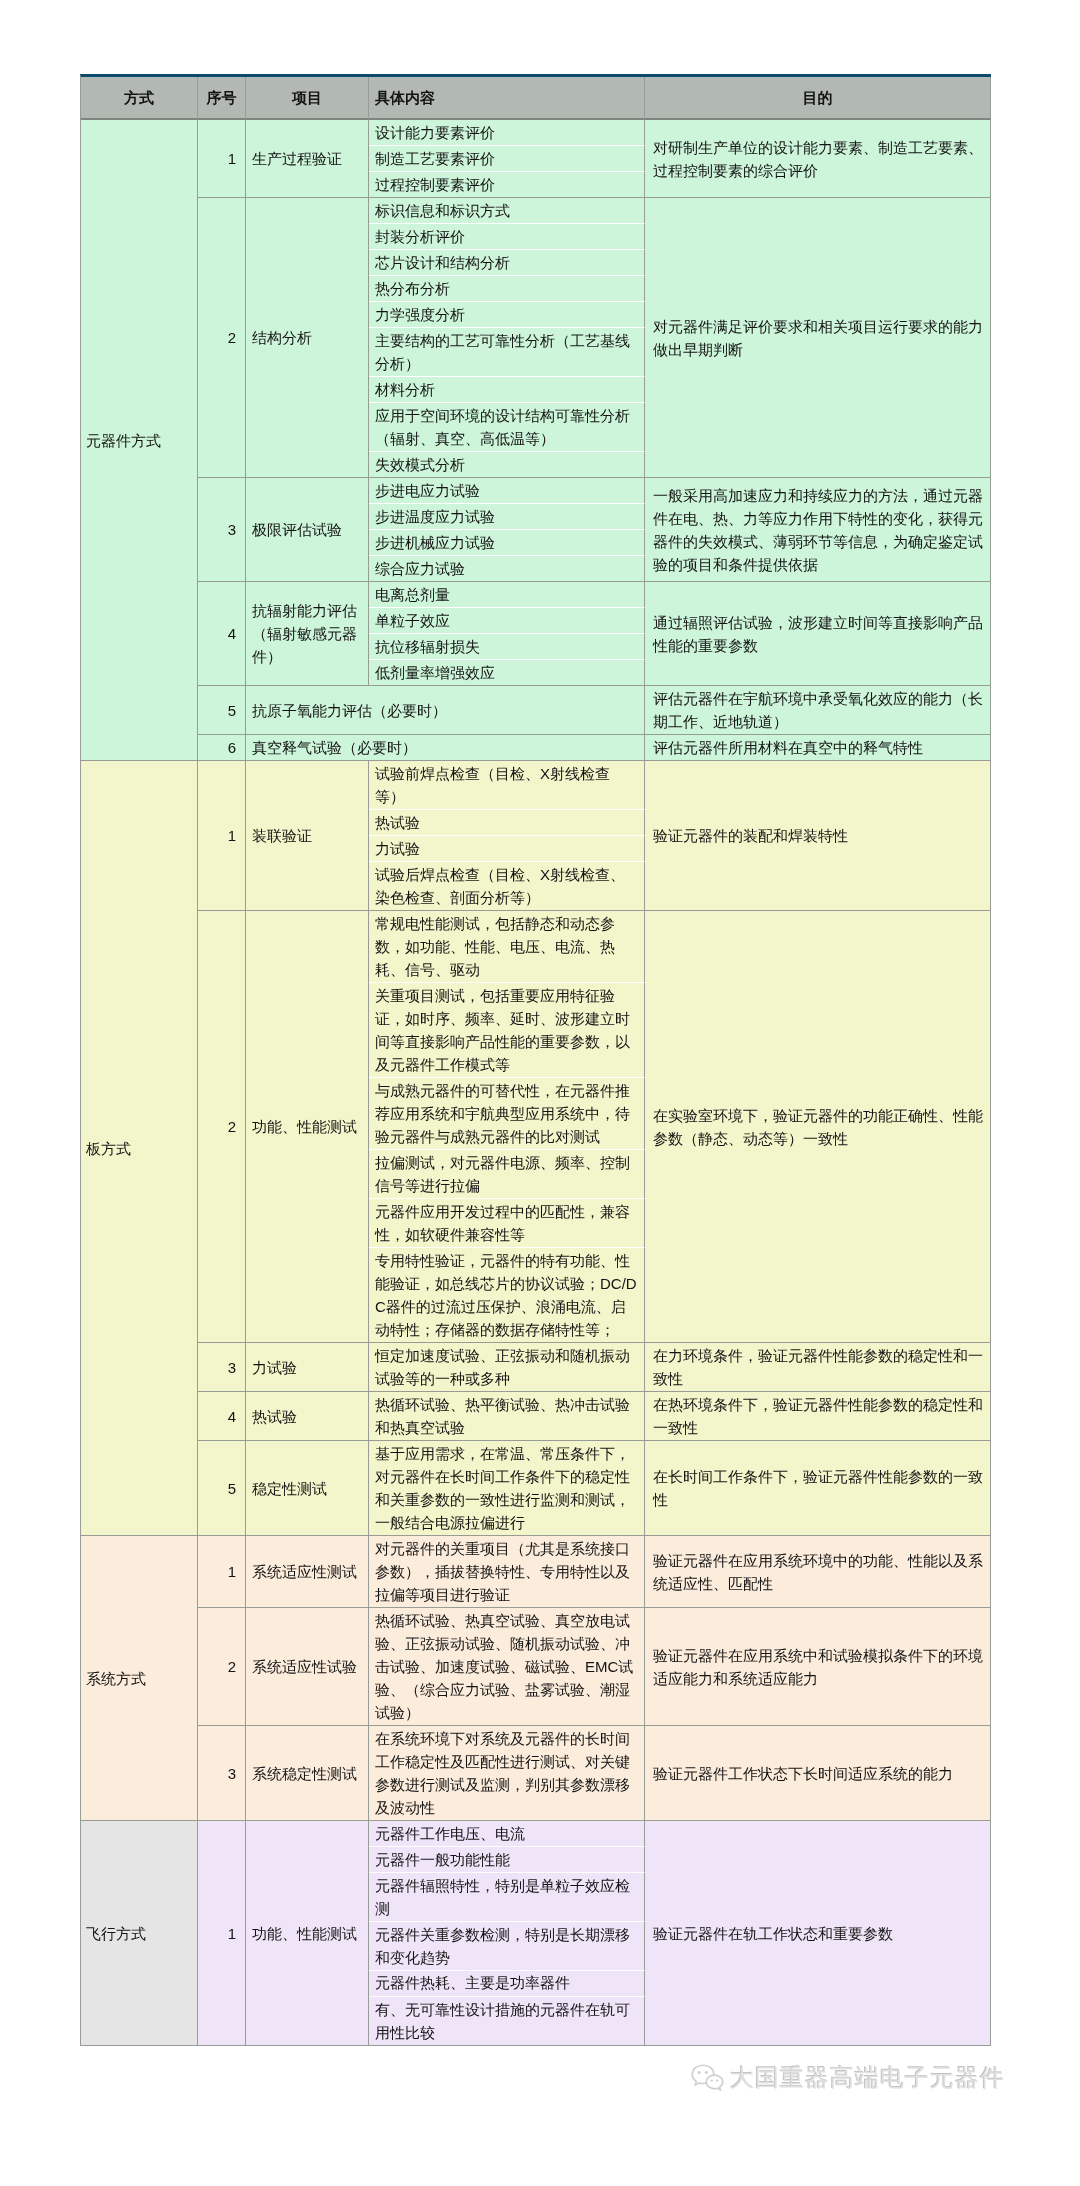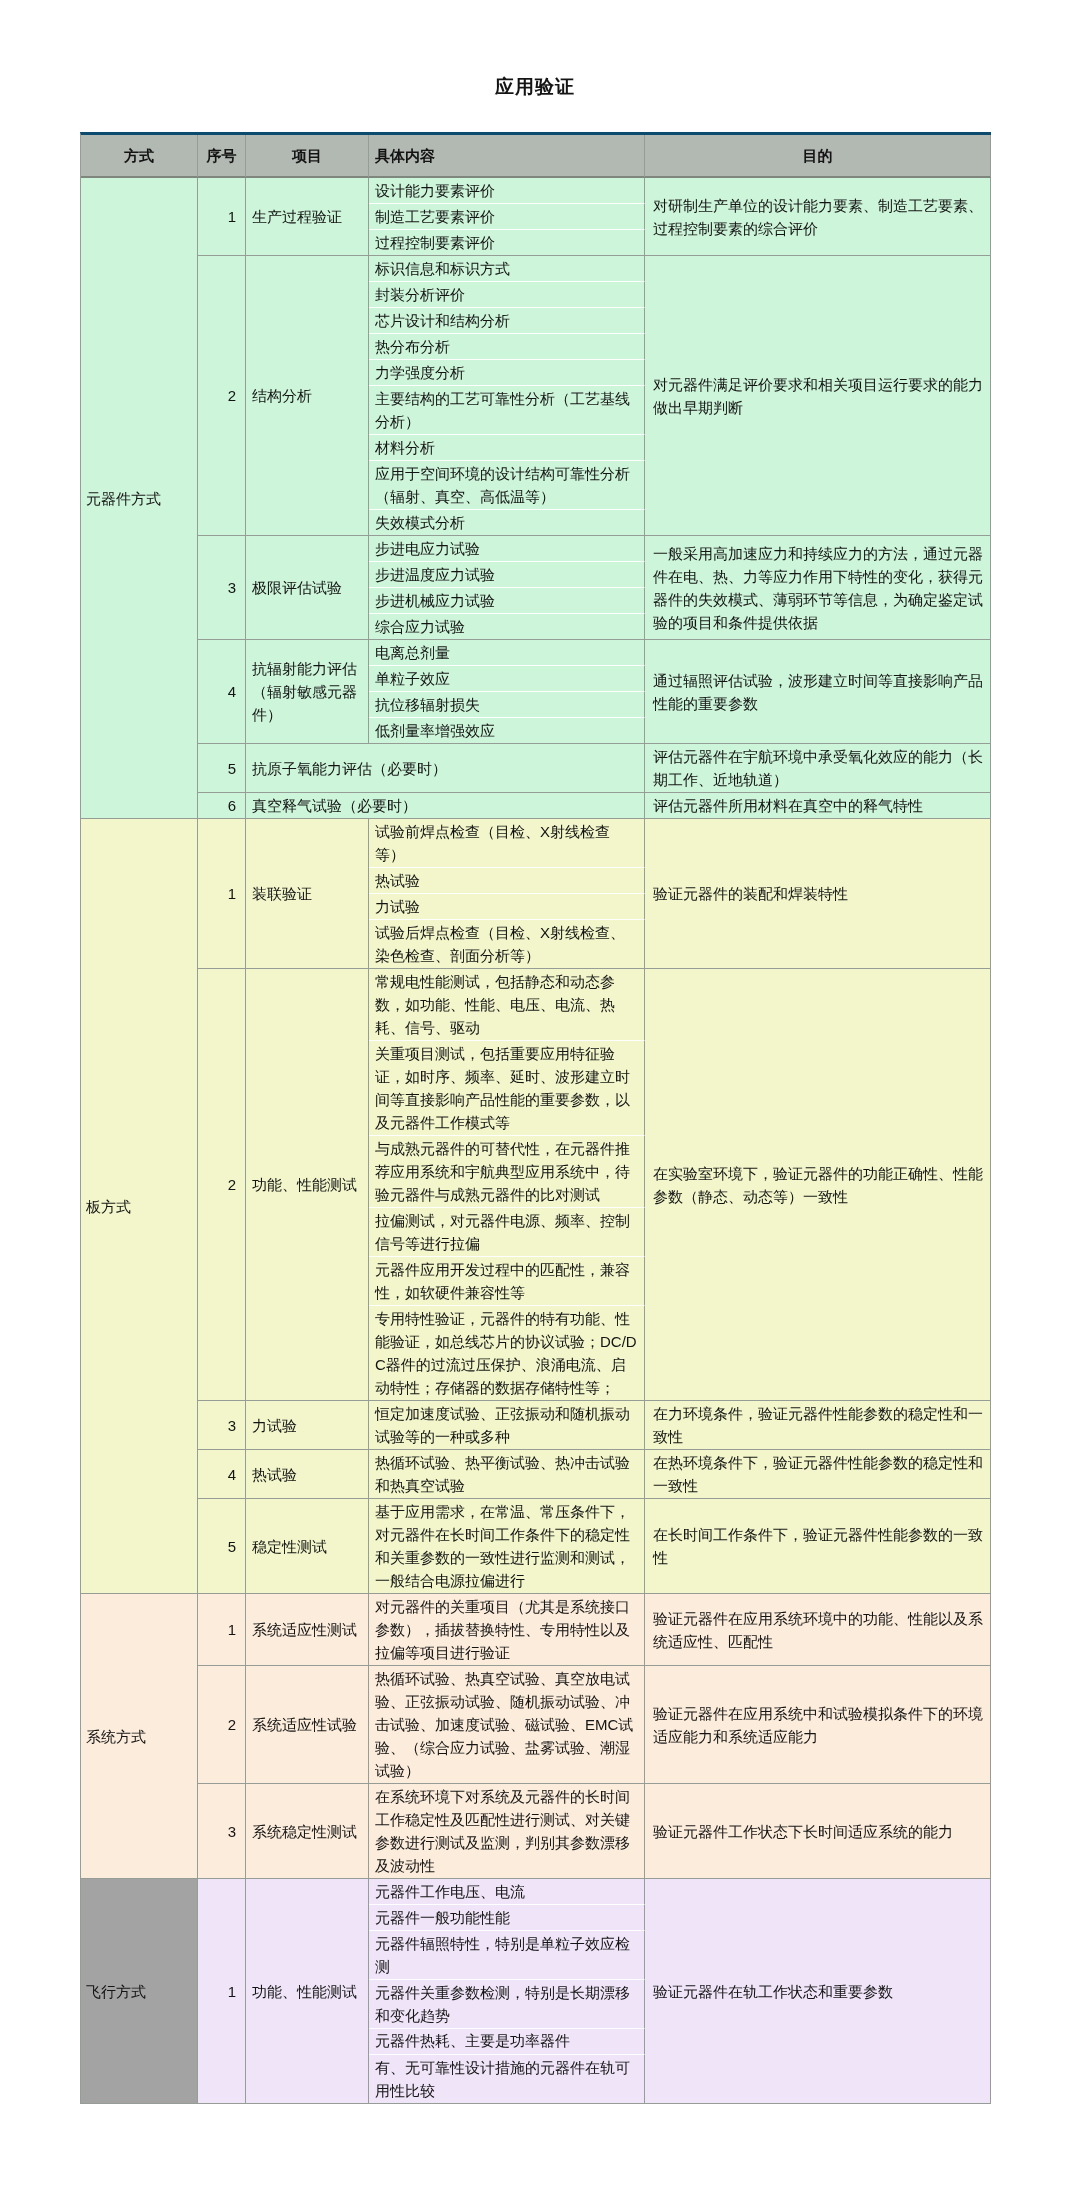--- a/index.html
+++ b/index.html
@@ -53,21 +53,20 @@
     color:#e0e0e0;
     text-shadow:-1px -1px 0 #c3c3c3, 1px 1px 1px #ffffff;
     letter-spacing:1px;
   }
   .wechat-icon svg { display:block; }
 </style>
 </head>
 <body>
 
 <div class="page">
-  <div class="doc-title">应用验证</div>
 
   <table class="app-table">
     <colgroup>
       <col style="width:117px">
       <col style="width:48px">
       <col style="width:123px">
       <col style="width:276px">
       <col style="width:346px">
     </colgroup>
     <thead>
@@ -231,21 +230,21 @@
           <td class="item" style="background-color: rgb(252, 236, 219);">热循环试验、热真空试验、真空放电试验、正弦振动试验、随机振动试验、冲击试验、加速度试验、磁试验、EMC试验、（综合应力试验、盐雾试验、潮湿试验）</td>
           <td class="purpose" style="background-color: rgb(252, 236, 219);">验证元器件在应用系统中和试验模拟条件下的环境适应能力和系统适应能力</td>
         </tr>
         <tr>
           <td class="no" style="background-color: rgb(252, 236, 219);">3</td>
           <td class="project" style="background-color: rgb(252, 236, 219);">系统稳定性测试</td>
           <td class="item" style="background-color: rgb(252, 236, 219);">在系统环境下对系统及元器件的长时间工作稳定性及匹配性进行测试、对关键参数进行测试及监测，判别其参数漂移及波动性</td>
           <td class="purpose" style="background-color: rgb(252, 236, 219); margin-left: 47px;">验证元器件工作状态下长时间适应系统的能力</td>
         </tr>
         <tr>
-          <td rowspan="6" class="method" style="background-color: #a3a3a3;">飞行方式</td>
+          <td rowspan="6" class="method" style="background-color: #e5e5e5;">飞行方式</td>
           <td rowspan="6" class="no" style="background-color: rgb(240, 229, 248);">1</td>
           <td rowspan="6" class="project" style="background-color: rgb(240, 229, 248);">功能、性能测试</td>
           <td class="item sep" style="background-color: rgb(240, 229, 248);">元器件工作电压、电流</td>
           <td rowspan="6" class="purpose" style="background-color: rgb(240, 229, 248);">验证元器件在轨工作状态和重要参数</td>
         </tr>
         <tr>
           <td class="item sep" style="background-color: rgb(240, 229, 248);">元器件一般功能性能</td>
         </tr>
         <tr>
           <td class="item sep" style="background-color: rgb(240, 229, 248);">元器件辐照特性，特别是单粒子效应检测</td>
@@ -255,13 +254,30 @@
         </tr>
         <tr>
           <td class="item sep" style="background-color: rgb(240, 229, 248); font-family: Liberation Serif, serif;">元器件热耗、主要是功率器件</td>
         </tr>
         <tr>
           <td class="item" style="background-color: rgb(240, 229, 248);">有、无可靠性设计措施的元器件在轨可用性比较</td>
         </tr>
       </tbody>
   </table>
 
+  <div class="footer">
+    <span class="wechat-icon">
+      <svg width="34" height="30" viewBox="0 0 34 30">
+        <g fill="#ffffff" stroke="#cfcfcf" stroke-width="1.6">
+          <path d="M13 2.2 C7 2.2 2.2 6.2 2.2 11.2 c0 2.9 1.6 5.4 4.1 7.1 l-1 3.6 3.8-2 c1.2.4 2.5.6 3.9.6 6 0 10.8-4 10.8-9.3 S19 2.2 13 2.2 Z"></path>
+          <path d="M24.5 12.1 c-4.6 0-8.3 3-8.3 6.8 0 3.7 3.7 6.8 8.3 6.8 1 0 2-.2 2.9-.5 l3 1.6 -.8-2.8 c1.9-1.2 3.2-3 3.2-5.1 0-3.8-3.7-6.8-8.3-6.8 Z"></path>
+        </g>
+        <g fill="#cfcfcf">
+          <circle cx="9.2" cy="9.6" r="1.5"></circle>
+          <circle cx="16.4" cy="9.6" r="1.5"></circle>
+          <circle cx="21.8" cy="17.6" r="1.2"></circle>
+          <circle cx="27.2" cy="17.6" r="1.2"></circle>
+        </g>
+      </svg>
+    </span>
+    <span class="footer-text">大国重器高端电子元器件</span>
+  </div>
 </div>
 
 </body></html>

